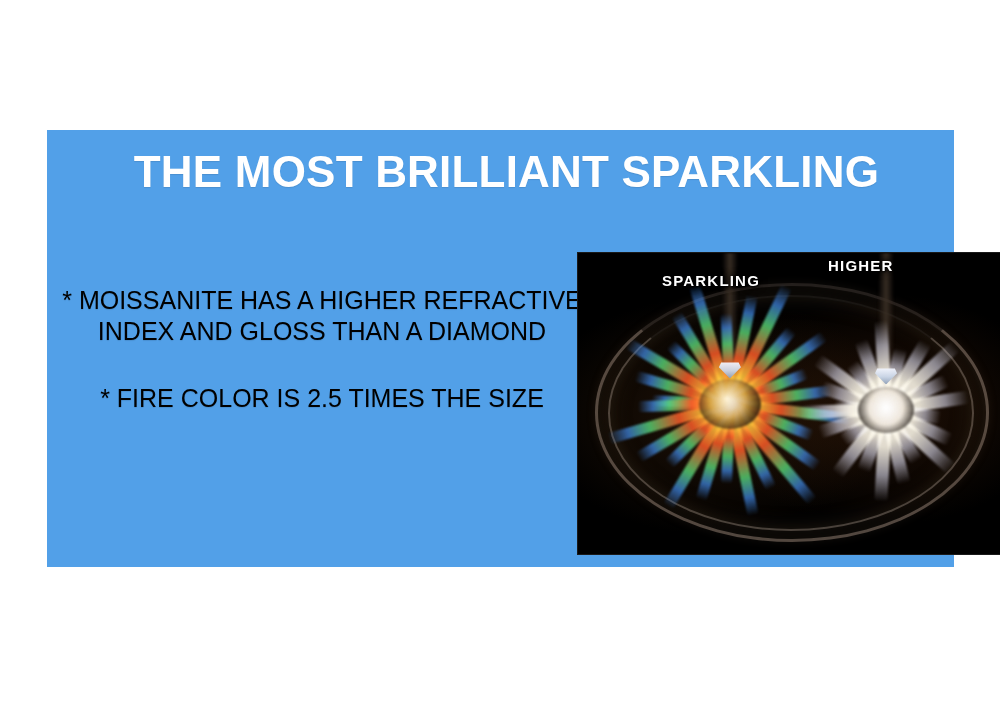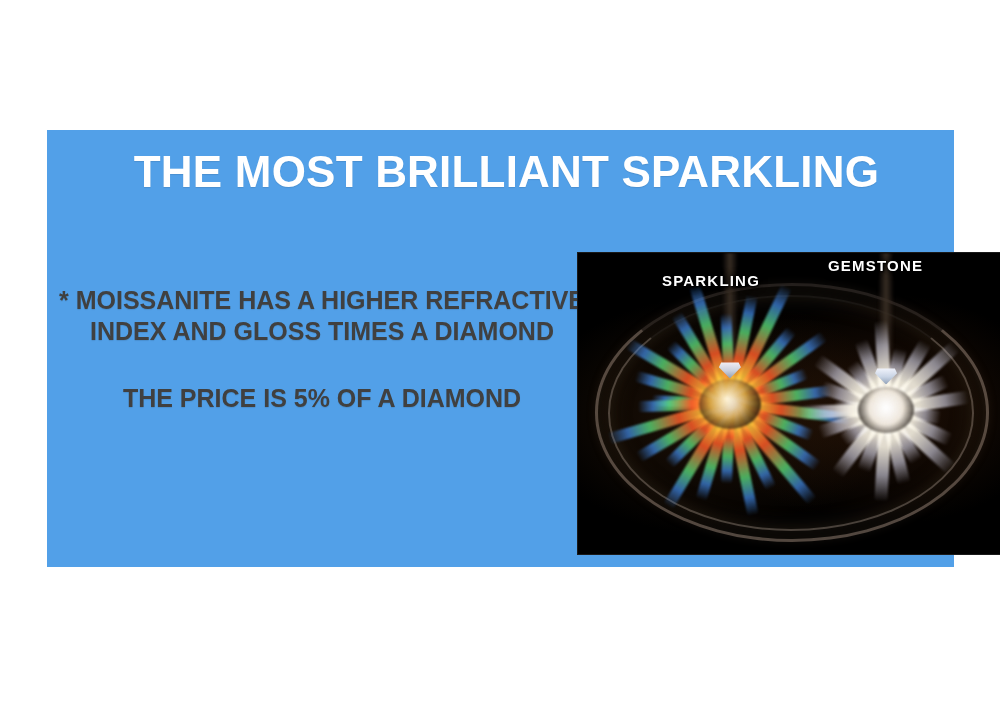--- a/index.html
+++ b/index.html
@@ -41,23 +41,23 @@
     text-shadow: 0 1px 1px rgba(0,0,0,0.10);
   }
   #slide-title .tline { display: block; margin-left: 12px; }
 
   
   #bullets {
     position: absolute;
     left: 10px;
     top: 155px;
     width: 530px;
-    color: #404040;
+    color: #000000;
     font-size: 25px;
-    font-weight: bold;
+    font-weight: normal;
     line-height: 31px;
     text-align: center;
     text-shadow: 0 1px 1px rgba(0,0,0,0.10);
   }
   .bullet-block { margin-bottom: 36px; }
   .bullet-block:last-child { margin-bottom: 0; }
   .bline { display: block; white-space: nowrap; }
 
   
   #comparison-photo {
@@ -214,26 +214,24 @@
 
 <div id="slide-panel">
 
   <div id="slide-title">
     <span class="tline">THE MOST BRILLIANT SPARKLING</span>
   </div>
 
   <div id="bullets">
     <div class="bullet-block">
       <span class="bline">* MOISSANITE HAS A HIGHER REFRACTIVE</span>
-      <span class="bline">INDEX AND GLOSS TIMES A DIAMOND</span>
+      <span class="bline">INDEX AND GLOSS THAN A DIAMOND</span>
     </div>
     <div class="bullet-block">
-    </div>
-    <div class="bullet-block">
-      <span class="bline">THE PRICE IS 5% OF A DIAMOND</span>
+      <span class="bline">* FIRE COLOR IS 2.5 TIMES THE SIZE</span>
     </div>
   </div>
 
   <div id="comparison-photo">
     <div class="photo-stage">
 
       <div class="bowl"></div>
       <div class="bowl inner"></div>
 
       <div class="holder" id="holder-moissanite"></div>
@@ -294,18 +292,18 @@
 
       <div class="gem-core" id="core-moissanite"></div>
       <div class="gem-core" id="core-diamond"></div>
 
       <div class="gem-stone" id="stone-moissanite"></div>
       <div class="gem-stone" id="stone-diamond"></div>
 
       <div id="ghost-text"></div>
 
       <div class="photo-label" id="label-moissanite">SPARKLING</div>
-      <div class="photo-label" id="label-diamond">GEMSTONE</div>
+      <div class="photo-label" id="label-diamond">HIGHER</div>
 
     </div>
   </div>
 
 </div>
 
 </body></html>

